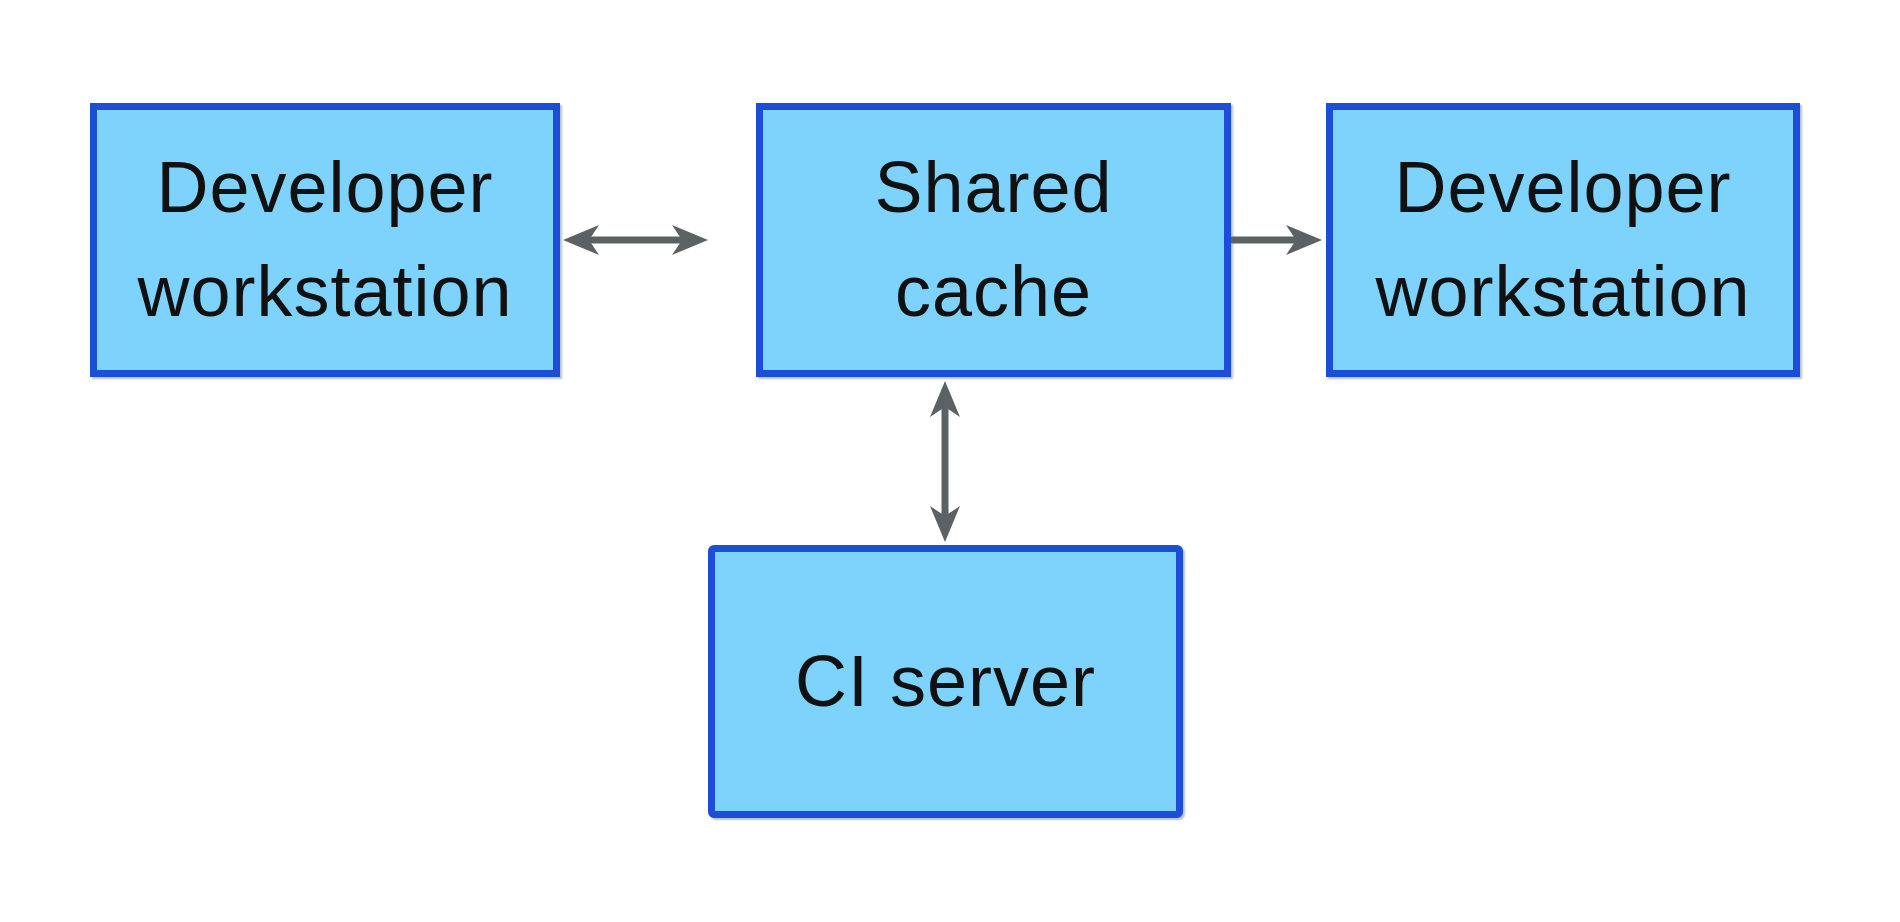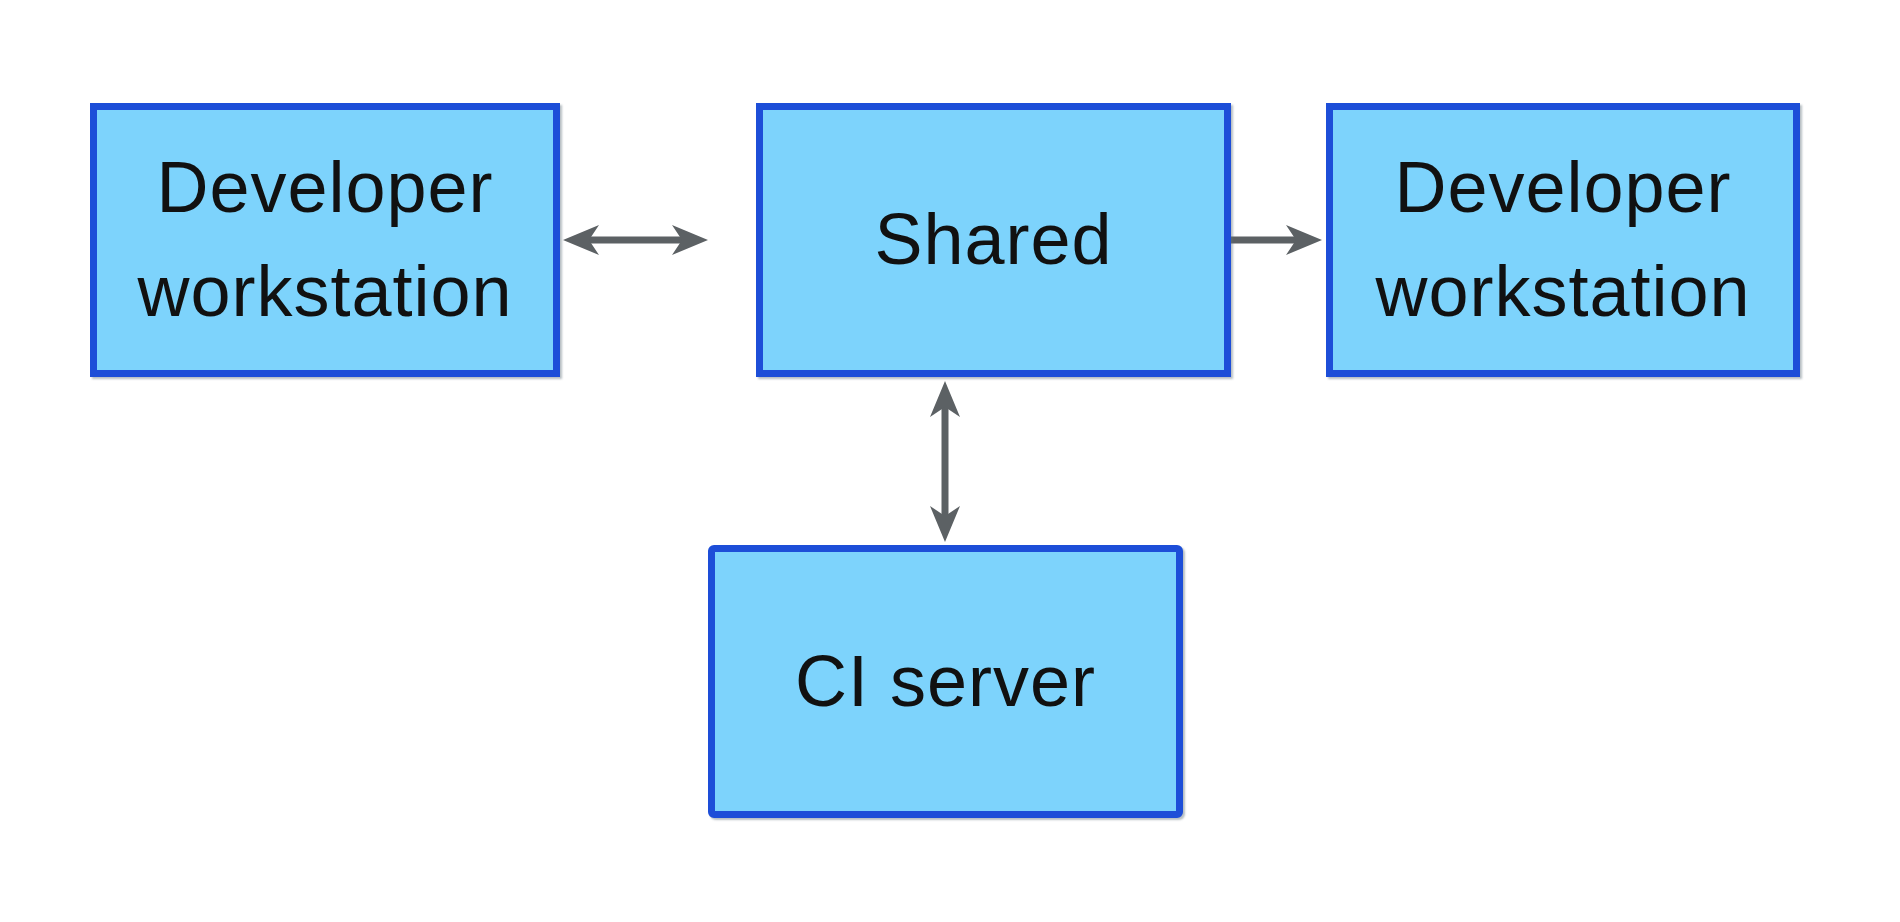--- a/index.html
+++ b/index.html
@@ -70,20 +70,21 @@
   <div class="node" id="node-dev-left">
     <div class="label">
       <span class="line">Developer</span>
       <span class="line">workstation</span>
     </div>
   </div>
 
   <div class="node" id="node-shared">
     <div class="label">
       <span class="line">Shared</span>
+      <span class="line">cache</span>
     </div>
   </div>
 
   <div class="node" id="node-dev-right">
     <div class="label">
       <span class="line">Developer</span>
       <span class="line">workstation</span>
     </div>
   </div>
 

